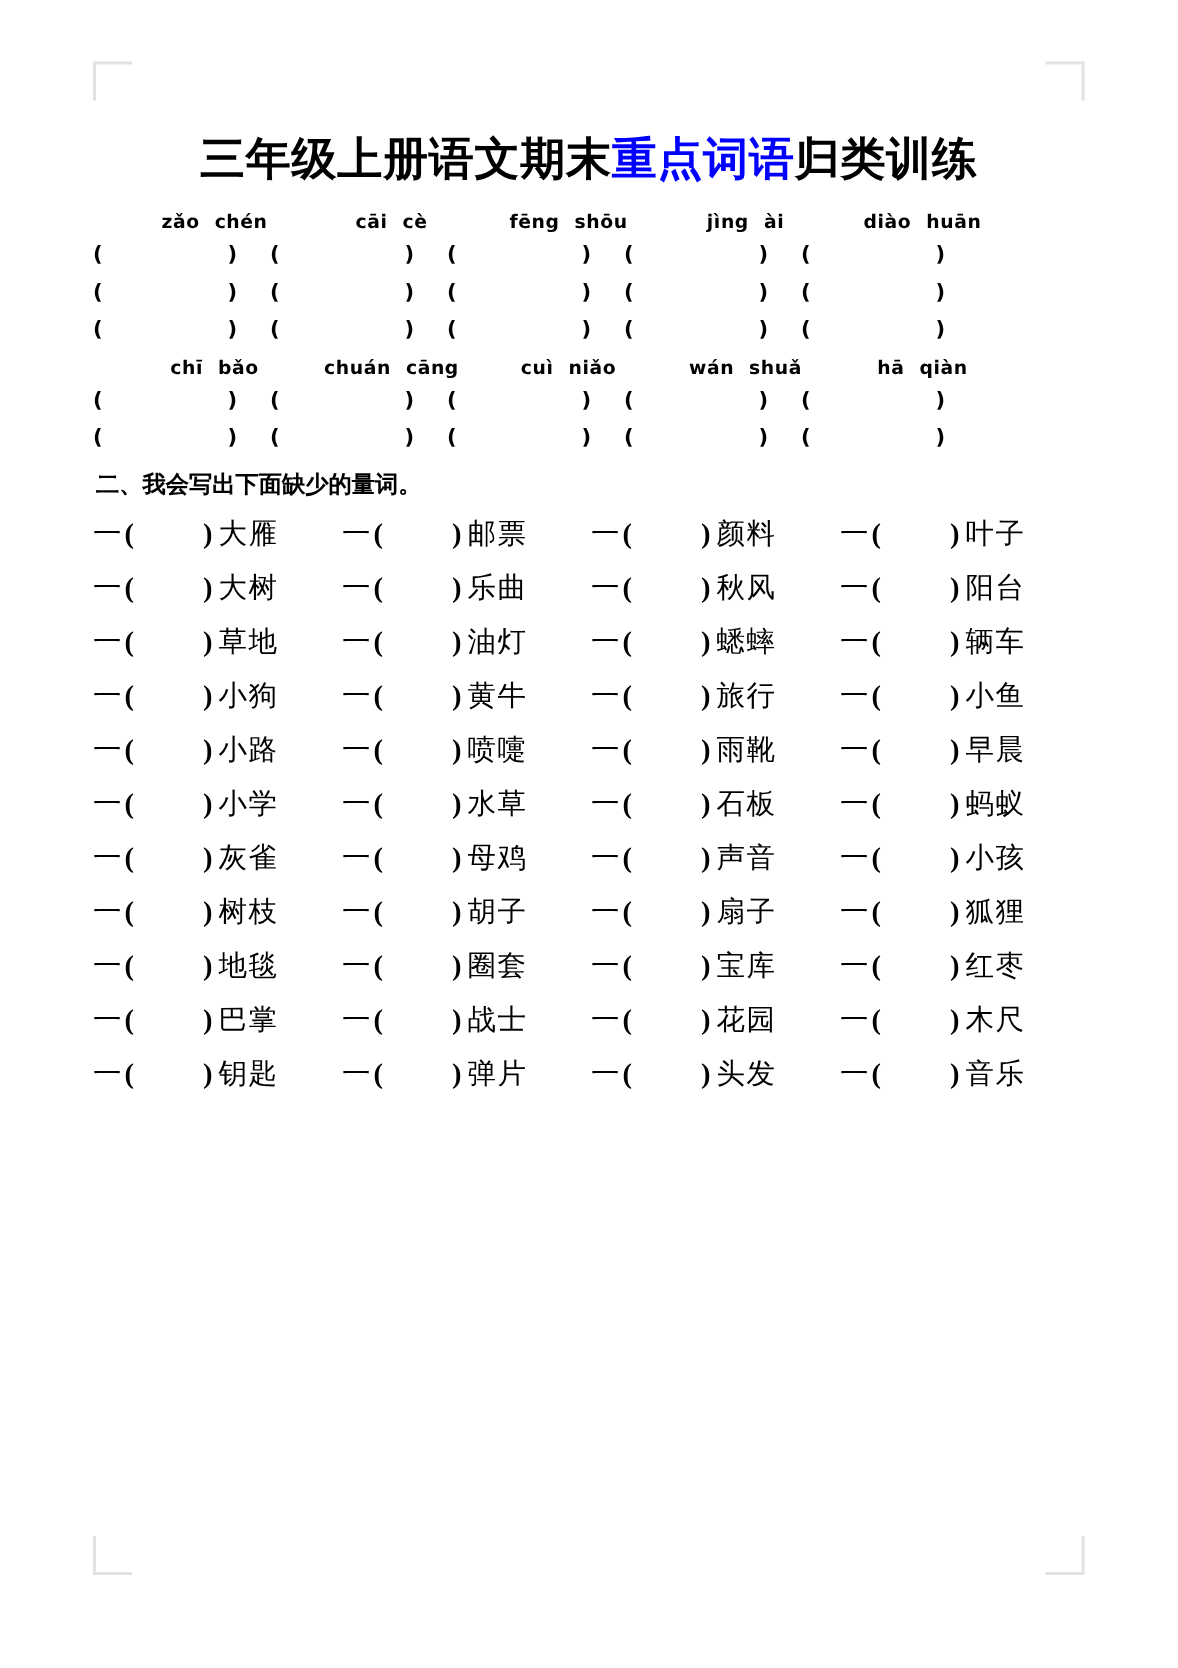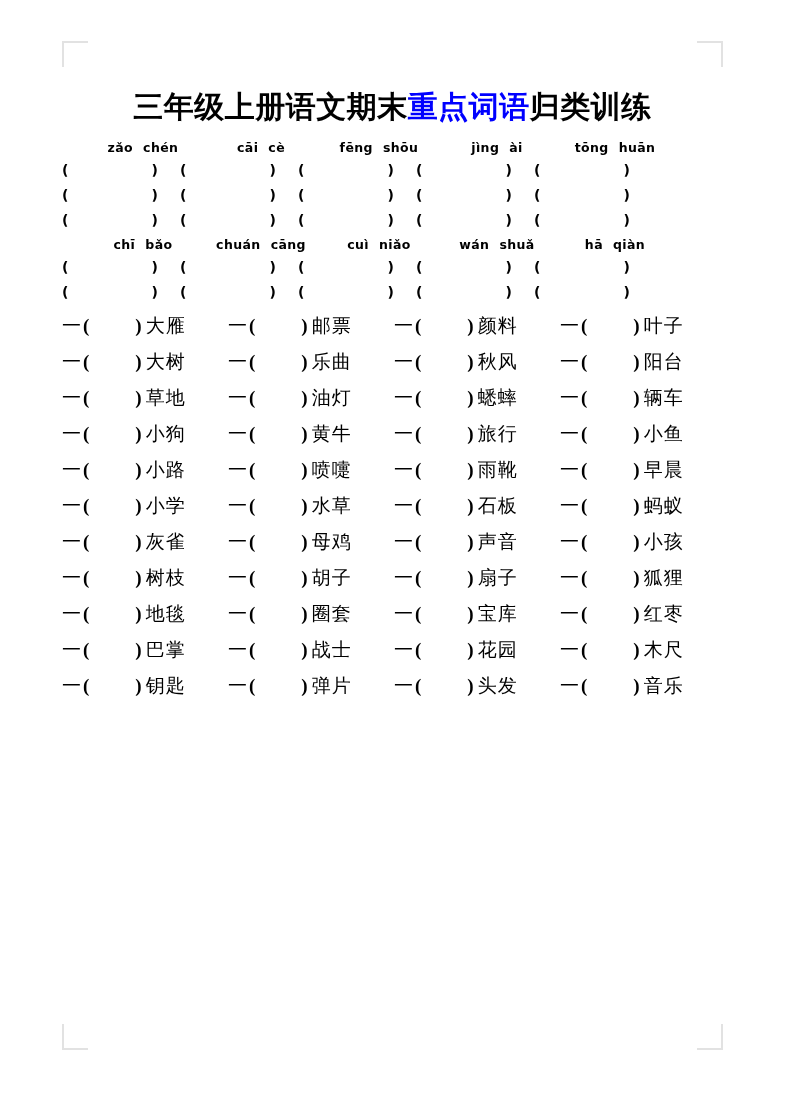--- a/index.html
+++ b/index.html
@@ -128,21 +128,21 @@
   <h1 class="title"><span>三年级上册语文期末</span><span class="hl">重点词语</span><span>归类训练</span></h1>
 
 
   <div class="pinyin-block">
       <div class="py-row">
         <div class="py-line">
           <div class="py-cell"><span class="syl">zǎo</span><span class="syl">chén</span></div>
           <div class="py-cell"><span class="syl">cāi</span><span class="syl">cè</span></div>
           <div class="py-cell"><span class="syl">fēng</span><span class="syl">shōu</span></div>
           <div class="py-cell"><span class="syl">jìng</span><span class="syl">ài</span></div>
-          <div class="py-cell"><span class="syl">tōng</span><span class="syl">huān</span></div>
+          <div class="py-cell"><span class="syl">diào</span><span class="syl">huān</span></div>
         </div>
         <div class="br-line">
           <div class="br-cell">
             <span>(</span>
             <span>)</span>
           </div>
           <div class="br-cell">
             <span>(</span>
             <span>)</span>
           </div>
@@ -258,20 +258,21 @@
             <span>)</span>
           </div>
           <div class="br-cell">
             <span>(</span>
             <span>)</span>
           </div>
         </div>
       </div>
     </div>
 
+  <h2 class="sec-head sec2-head">二、我会写出下面缺少的量词。</h2>
 
   <div class="mw-block">
       <div class="mw-row">
         <div class="mw-cell">
           <span class="mw-one">一</span>
           <span class="mw-paren-open">(</span>
           <span class="mw-gap"></span>
           <span class="mw-paren-close">)</span>
           <span class="mw-word">大雁</span>
         </div>

